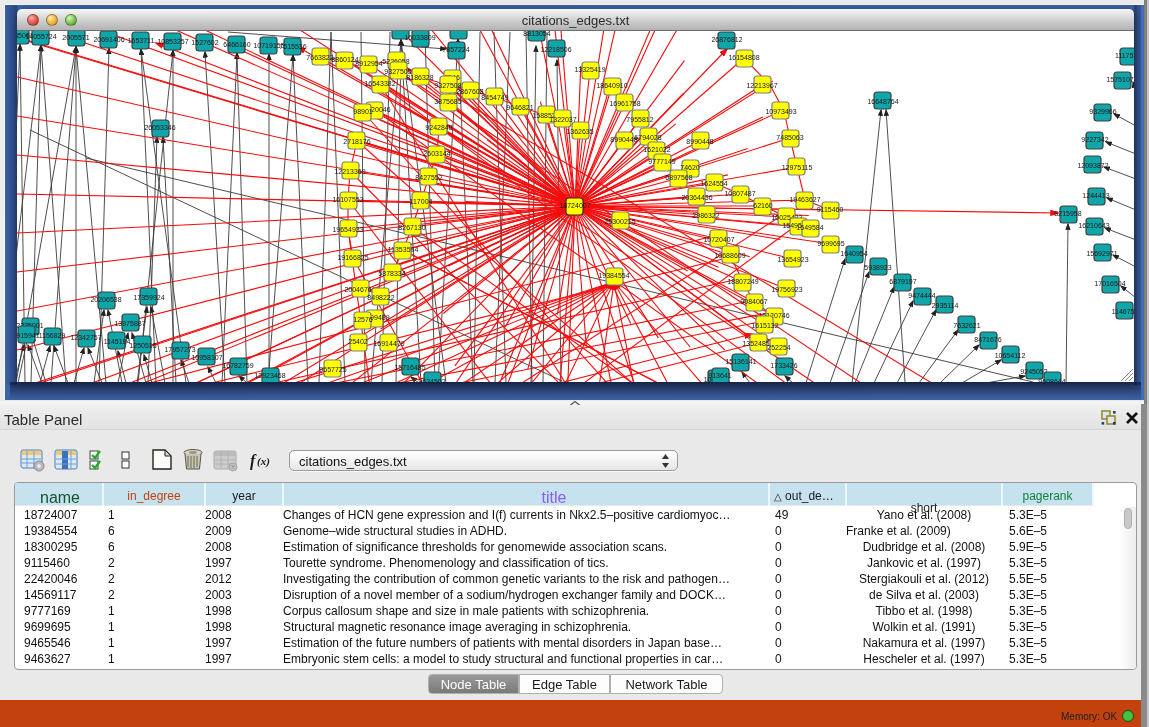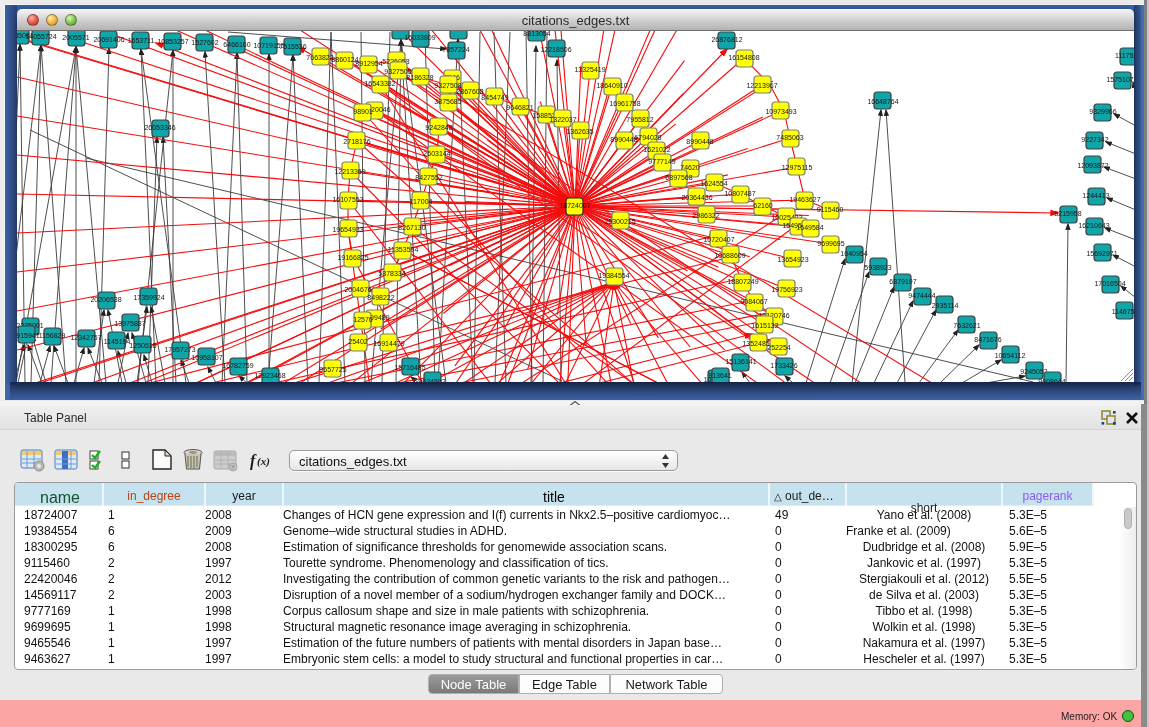--- a/index.html
+++ b/index.html
@@ -631,21 +631,21 @@
       <path d="M13 1L1 13M13 5L5 13M13 9L9 13" stroke="#888" stroke-width="1" fill="none"></path>
     </svg>
 </div>
 <div style="position:absolute;left:0;top:401px;width:1149px;height:4px;background:#f3f3f3">
     <svg width="14" height="5" style="position:absolute;left:568px;top:0">
       <path d="M2 4.5L7 0.5L12 4.5" stroke="#555" stroke-width="1.2" fill="none"></path>
     </svg>
   </div>
 <div style="position:absolute;left:0;top:405px;width:1149px;height:322px;background:#e9e9e9">
 <div style="position:absolute;left:0;top:0;width:100%;height:25px;background:linear-gradient(to bottom,#efefef,#e2e2e2);border-bottom:1px solid #d5d5d5">
-      <div style="position:absolute;left:24px;top:6px;font-size:12px;color:#2a2a2a">Table Panel</div>
+      <div style="position:absolute;left:4px;top:6px;font-size:15px;color:#2a2a2a">Table Panel</div>
       <svg width="16" height="16" style="position:absolute;left:1101px;top:5px">
         <rect x="1" y="1" width="8" height="8" fill="#dde8f5" stroke="#9a8a30" stroke-width="1.6"></rect>
         <rect x="6" y="6" width="8" height="8" fill="#dde8f5" stroke="#9a8a30" stroke-width="1.6"></rect>
         <rect x="12" y="1" width="2.6" height="2.6" fill="#1c4376"></rect>
         <rect x="0.6" y="12" width="2.6" height="2.6" fill="#1c4376"></rect>
         <rect x="12" y="12" width="2.6" height="2.6" fill="#1c4376"></rect>
       </svg>
       <svg width="14" height="14" style="position:absolute;left:1125px;top:6px">
         <path d="M2 2L12 12M12 2L2 12" stroke="#111" stroke-width="2.6"></path>
       </svg>
@@ -702,27 +702,27 @@
       <path d="M4.5 14L1 9h7z" fill="#333"></path>
     </svg>
   </div>
 <div style="position:absolute;left:14px;top:482px;width:1123px;height:188px;background:#fff;border:1px solid #9a9a9a;border-radius:4px;overflow:hidden">
     <div style="position:absolute;left:0;top:0;width:1079px;height:23px;background:#c6e2ef;border-bottom:1px solid #e8e8e8"></div>
     <div style="position:absolute;left:2px;top:6px;width:86px;text-align:center;font-size:16px;color:#14532d">name</div>
     <div style="position:absolute;left:88px;top:6px;width:102px;text-align:center;font-size:12px;color:#c2410c">in_degree</div>
     <div style="position:absolute;left:87px;top:0;width:2px;height:23px;background:#eef7fb"></div>
     <div style="position:absolute;left:190px;top:6px;width:78px;text-align:center;font-size:12px;color:#1a1a1a">year</div>
     <div style="position:absolute;left:189px;top:0;width:2px;height:23px;background:#eef7fb"></div>
-    <div style="position:absolute;left:268px;top:6px;width:542px;text-align:center;font-size:14px;color:#000000">title</div>
+    <div style="position:absolute;left:268px;top:6px;width:542px;text-align:center;font-size:16px;color:#8b5cf6">title</div>
     <div style="position:absolute;left:267px;top:0;width:2px;height:23px;background:#eef7fb"></div>
     <div style="position:absolute;left:759px;top:6px;font-size:12px;color:#1a1a1a;white-space:nowrap"><span style="font-size:10px">△</span> out_de…</div>
     <div style="position:absolute;left:753px;top:0;width:2px;height:23px;background:#eef7fb"></div>
     <div style="position:absolute;left:831px;top:18px;width:156px;text-align:center;font-size:12px;color:#1a1a1a">short</div>
     <div style="position:absolute;left:830px;top:0;width:2px;height:23px;background:#eef7fb"></div>
-    <div style="position:absolute;left:987px;top:6px;width:91px;text-align:center;font-size:12px;color:#8b5cf6">pagerank</div>
+    <div style="position:absolute;left:987px;top:6px;width:91px;text-align:center;font-size:12px;color:#15803d">pagerank</div>
     <div style="position:absolute;left:986px;top:0;width:2px;height:23px;background:#eef7fb"></div>
     <div style="position:absolute;left:1077px;top:0;width:2px;height:23px;background:#eef7fb"></div>
     <div style="position:absolute;left:0;top:24px;width:1079px;height:16px;line-height:16px;font-size:12px;color:#111;white-space:nowrap">
       <span style="position:absolute;left:9px">18724007</span>
       <span style="position:absolute;left:93px">1</span>
       <span style="position:absolute;left:190px">2008</span>
       <span style="position:absolute;left:268px">Changes of HCN gene expression and I(f) currents in Nkx2.5–positive cardiomyoc…</span>
       <span style="position:absolute;left:760px">49</span>
       <span style="position:absolute;left:831px;width:156px;text-align:center">Yano et al. (2008)</span>
       <span style="position:absolute;left:994px">5.3E–5</span>
@@ -780,21 +780,21 @@
       <span style="position:absolute;left:760px">0</span>
       <span style="position:absolute;left:831px;width:156px;text-align:center">Tibbo et al. (1998)</span>
       <span style="position:absolute;left:994px">5.3E–5</span>
     </div>
     <div style="position:absolute;left:0;top:136px;width:1079px;height:16px;line-height:16px;font-size:12px;color:#111;white-space:nowrap">
       <span style="position:absolute;left:9px">9699695</span>
       <span style="position:absolute;left:93px">1</span>
       <span style="position:absolute;left:190px">1998</span>
       <span style="position:absolute;left:268px">Structural magnetic resonance image averaging in schizophrenia.</span>
       <span style="position:absolute;left:760px">0</span>
-      <span style="position:absolute;left:831px;width:156px;text-align:center">Wolkin et al. (1998)</span>
+      <span style="position:absolute;left:831px;width:156px;text-align:center">Wolkin et al. (1991)</span>
       <span style="position:absolute;left:994px">5.3E–5</span>
     </div>
     <div style="position:absolute;left:0;top:152px;width:1079px;height:16px;line-height:16px;font-size:12px;color:#111;white-space:nowrap">
       <span style="position:absolute;left:9px">9465546</span>
       <span style="position:absolute;left:93px">1</span>
       <span style="position:absolute;left:190px">1997</span>
       <span style="position:absolute;left:268px">Estimation of the future numbers of patients with mental disorders in Japan base…</span>
       <span style="position:absolute;left:760px">0</span>
       <span style="position:absolute;left:831px;width:156px;text-align:center">Nakamura et al. (1997)</span>
       <span style="position:absolute;left:994px">5.3E–5</span>
@@ -809,19 +809,19 @@
       <span style="position:absolute;left:994px">5.3E–5</span>
     </div>
     <div style="position:absolute;left:1104px;top:24px;width:17px;height:163px;background:linear-gradient(to right,#ffffff,#ededed)"></div>
     <div style="position:absolute;left:1109px;top:25px;width:8px;height:21px;background:#c9c9c9;border:1px solid #b0b0b0;border-radius:4px"></div>
   </div>
 <div style="position:absolute;left:428px;top:674px;height:20px;border-radius:4px;box-shadow:0 1px 1px rgba(0,0,0,0.15)">
 <div style="position:absolute;left:0px;top:0;width:91px;height:20px;border-radius:4px 0 0 4px;background:linear-gradient(to bottom,#9a9a9a,#7a7a7a);color:#fff;border:1px solid #b0b0b0;font-size:13px;text-align:center;line-height:19px">Node Table</div>
 <div style="position:absolute;left:91px;top:0;width:91px;height:20px;background:#fdfdfd;color:#1a1a1a;border:1px solid #b0b0b0;font-size:13px;text-align:center;line-height:19px">Edge Table</div>
 <div style="position:absolute;left:182px;top:0;width:113px;height:20px;border-radius:0 4px 4px 0;background:#fdfdfd;color:#1a1a1a;border:1px solid #b0b0b0;font-size:13px;text-align:center;line-height:19px">Network Table</div>
 </div>
-<div style="position:absolute;left:0;top:700px;width:1149px;height:27px;background:#fca5a5">
+<div style="position:absolute;left:0;top:700px;width:1149px;height:27px;background:#c2410c">
     <div style="position:absolute;left:1061px;top:11px;font-size:10px;color:#222">Memory: OK</div>
     <div style="position:absolute;left:1122px;top:10px;width:12px;height:12px;border-radius:50%;background:#3ec43e;border:1px solid #1c4a1c"></div>
   </div>
 <div style="position:absolute;left:1144px;top:0;width:3px;height:404px;background:#7f7f7b"></div>
 <div style="position:absolute;left:1141px;top:5px;width:3px;height:395px;background:#426cb3"></div>
 <div style="position:absolute;left:1141px;top:404px;width:6px;height:323px;background:#8a8a8a"></div>
 <div style="position:absolute;left:1147px;top:0;width:2px;height:727px;background:#c6c6c6"></div>
 </body></html>

